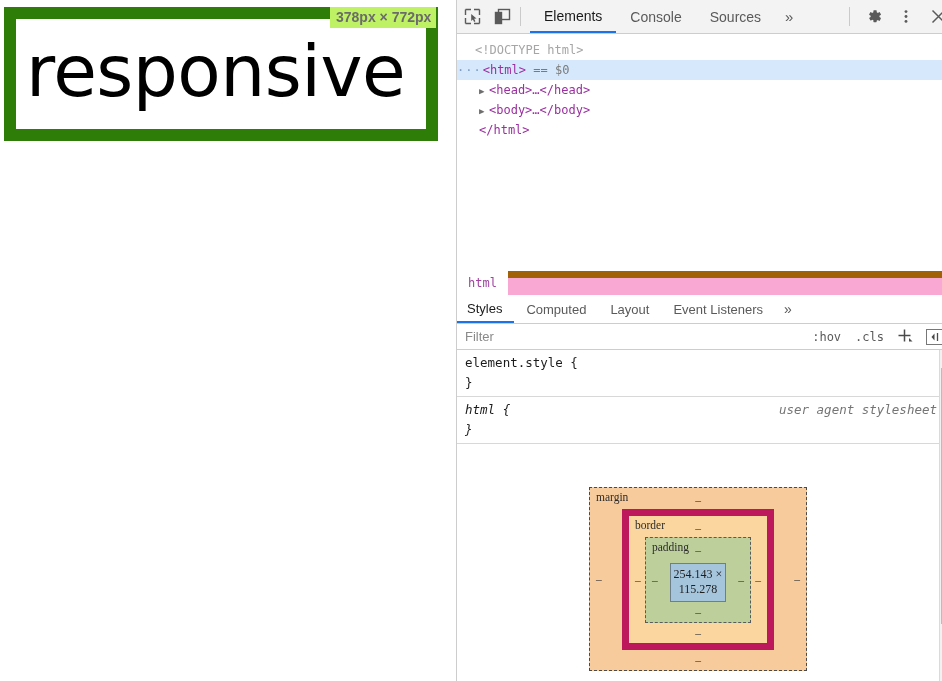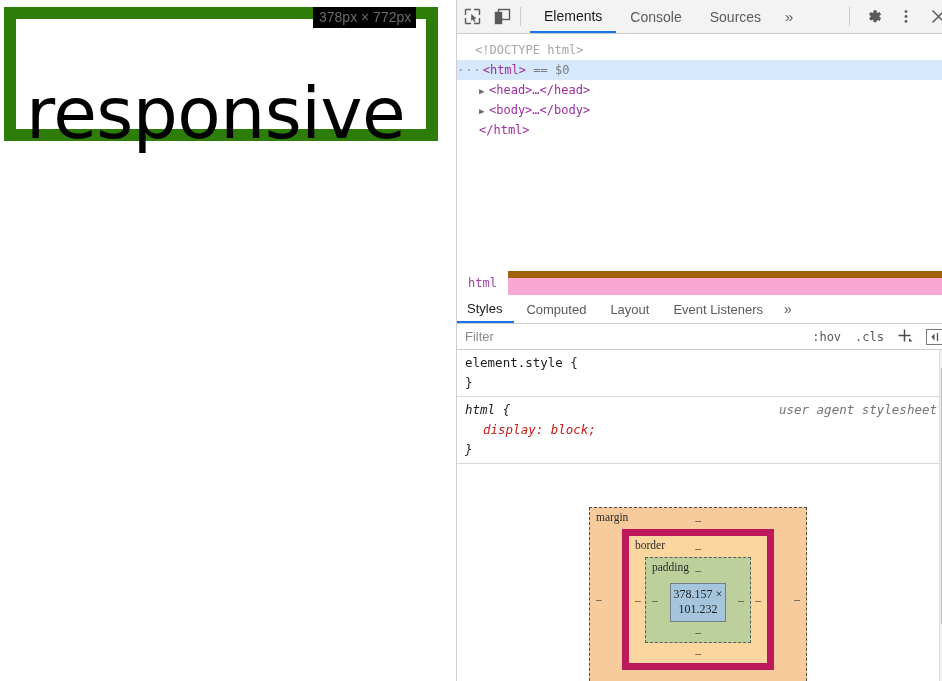--- a/index.html
+++ b/index.html
@@ -38,34 +38,34 @@
     position: absolute;
     left: 10px;
     top: 14px;
     font-size: 71px;
     line-height: 78px;
     color: #000000;
     font-family: "DejaVu Sans", sans-serif;
     font-weight: 400;
     letter-spacing: -0.5px;
     white-space: nowrap;
-    margin-top: 42px;
   }
   #size-badge {
     position: absolute;
-    left: 313px;
+    left: 330px;
     top: 7px;
     height: 20px;
     padding: 1px 5px 0 6px;
-    background: #000000;
+    background: #bef264;
     color: #6b6b6b;
     font-size: 14px;
     line-height: 19px;
     font-family: "Liberation Sans", sans-serif;
     white-space: nowrap;
+    font-weight: bold;
   }
 
   
   #devtools {
     position: absolute;
     left: 456px; top: 0;
     width: 498px;
     height: 681px;
     background: #ffffff;
     border-left: 1px solid #cdcdcd;
@@ -523,23 +523,20 @@
     <div id="styles-content">
 
       <div class="css-rule">
         <div class="sel">element.style {</div>
         <div class="sel">}</div>
       </div>
 
       <div class="css-rule rule-ua">
         <span class="ua-label">user agent stylesheet</span>
         <div class="sel">html {</div>
-        <div class="prop-line">
-          <span class="prop-name">display</span><span class="prop-name">:&nbsp;</span><span class="prop-val">block;</span>
-        </div>
         <div class="sel">}</div>
       </div>
 
       <div id="boxmodel-area">
         <div class="bm bm-margin">
           <span class="bm-label">margin</span>
           <div class="bm-row-top">‒</div>
           <span class="bm-side-l">‒</span>
           <span class="bm-side-r">‒</span>
 
@@ -548,21 +545,21 @@
             <div class="bm-row-top">‒</div>
             <span class="bm-side-l">‒</span>
             <span class="bm-side-r">‒</span>
 
             <div class="bm bm-padding">
               <span class="bm-label">padding</span>
               <div class="bm-row-top">‒</div>
               <span class="bm-side-l">‒</span>
               <span class="bm-side-r">‒</span>
 
-              <div class="bm-content">378.157 × 101.232</div>
+              <div class="bm-content">254.143 × 115.278</div>
 
               <div class="bm-row-bottom">‒</div>
             </div>
 
             <div class="bm-row-bottom">‒</div>
           </div>
 
           <div class="bm-row-bottom">‒</div>
         </div>
       </div>

